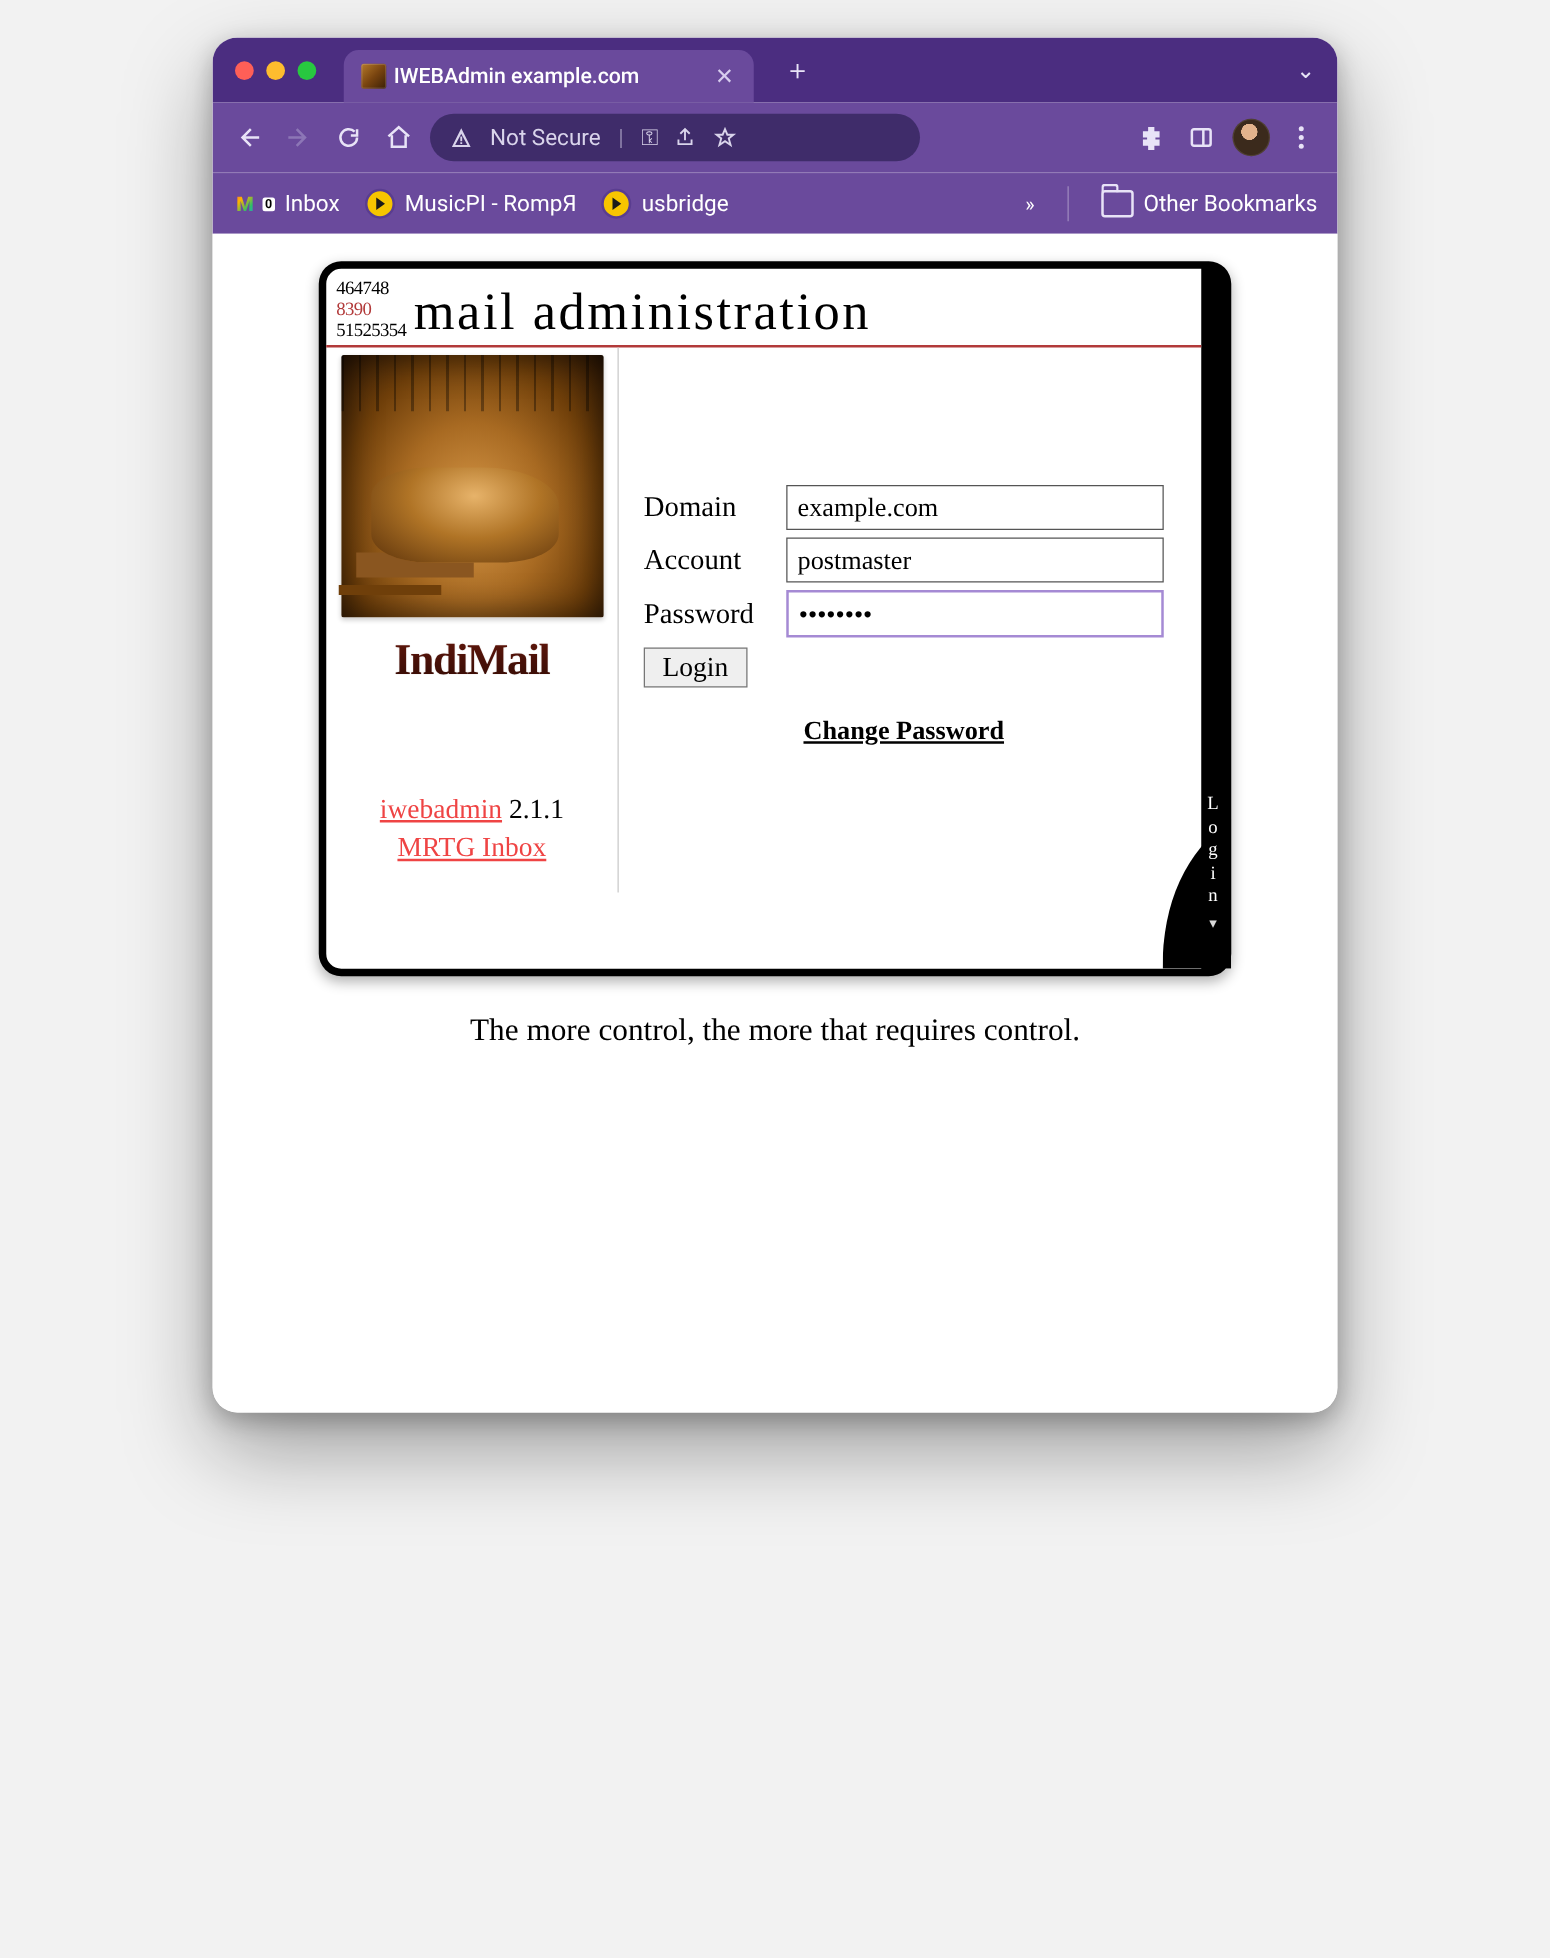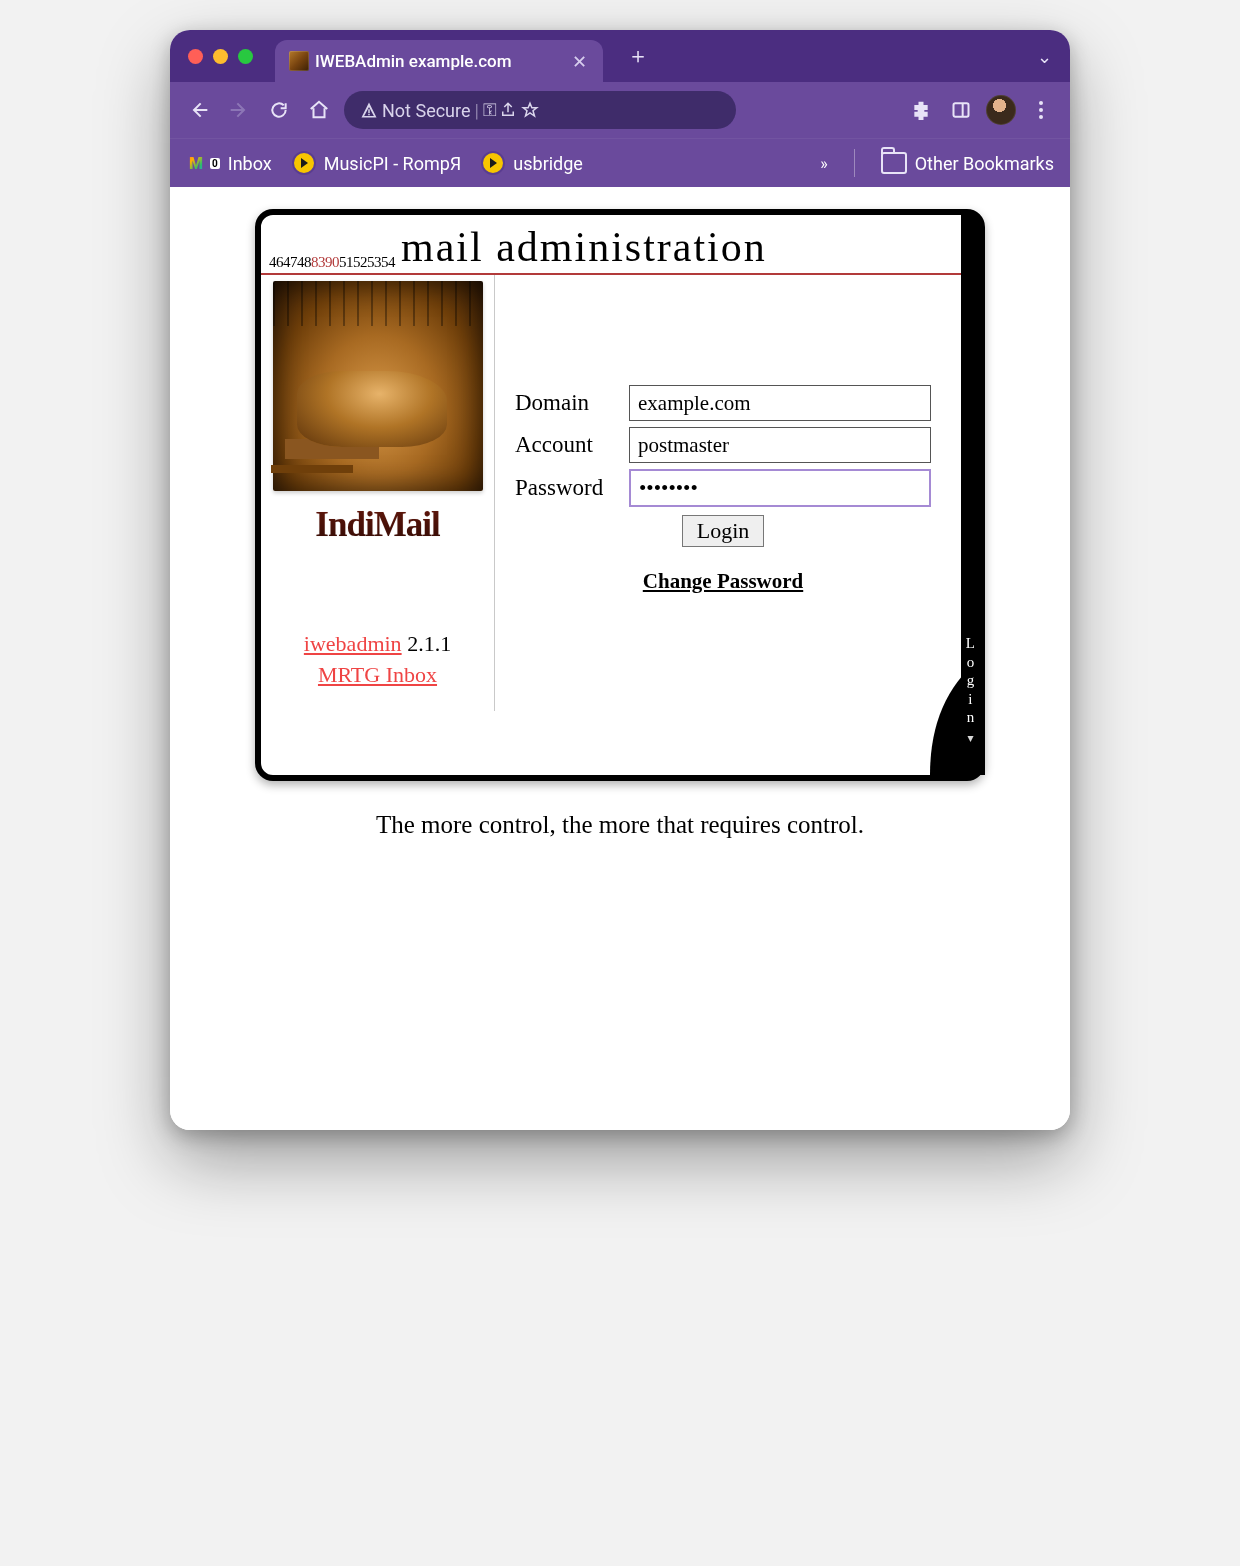--- a/index.html
+++ b/index.html
@@ -48,21 +48,21 @@
   
   .addrbar{
     height:56px;background:var(--chrome-purple);display:flex;align-items:center;gap:10px;padding:0 14px;
   }
   .ic{
     width:30px;height:30px;display:flex;align-items:center;justify-content:center;color:#e8e3f7;cursor:pointer;font-size:22px;border-radius:50%;
   }
   .ic.muted{opacity:.45;cursor:default;}
   .omnibox{
     flex:0 0 360px;height:38px;background:var(--chrome-pill);border-radius:20px;display:flex;align-items:center;
-    gap:4px;padding:0 16px;color:#d9d4eb;font-size:18px;
+    gap:14px;padding:0 16px;color:#d9d4eb;font-size:18px;
   }
   .key-icon{font-size:18px;color:#d9d4eb;letter-spacing:-2px;}
   .addr-right{display:flex;align-items:center;gap:10px;margin-left:auto;}
   .avatar{
     width:30px;height:30px;border-radius:50%;
     background:radial-gradient(circle at 45% 35%, #e3b38c 0 25%, #3b2a1c 26% 100%);
     box-shadow:inset 0 0 0 1px rgba(255,255,255,.1);
   }
   .kebab{display:flex;flex-direction:column;gap:3px;align-items:center;justify-content:center;}
   .kebab span{width:4px;height:4px;background:#e8e3f7;border-radius:50%;}
@@ -91,21 +91,21 @@
   .panel{
     width:700px;margin:0 auto 30px auto;background:#fff;position:relative;
     border:6px solid #000;border-right-width:24px;border-radius:18px;
     box-shadow:0 4px 10px rgba(0,0,0,.3);
     min-height:560px;
   }
   .panel-head{
     display:flex;align-items:flex-end;gap:6px;padding:8px 18px 2px 8px;border-bottom:2px solid #b23a3a;
     font-family:var(--serif);
   }
-  .nums{font-size:15px;font-family:var(--serif);letter-spacing:-.5px;display:flex;}
+  .nums{font-size:15px;font-family:var(--serif);letter-spacing:-.5px;display:flex;flex-direction:column;}
   .nums .mid{color:#b23a3a;}
   .title-big{font-size:42px;letter-spacing:2px;font-family:var(--serif);}
   .panel-body{display:flex;}
   .panel-left{
     width:225px;border-right:1px solid var(--divider);padding:6px 4px 20px 4px;display:flex;flex-direction:column;align-items:center;gap:14px;
   }
   .seal{
     width:210px;height:210px;border-radius:2px;
     background:
       repeating-linear-gradient(90deg, rgba(0,0,0,.35) 0 2px, transparent 2px 14px) 0 0/100% 45px no-repeat,
@@ -125,21 +125,21 @@
   }
   .panel-left-links{margin-top:70px;font-family:var(--serif);font-size:22px;text-align:center;line-height:1.4;}
   .panel-left-links a{color:#ef4444;text-decoration:underline;}
   .panel-right{flex:1;padding:110px 30px 20px 20px;font-family:var(--serif);}
   .form-row{display:flex;align-items:center;gap:14px;font-size:23px;margin-bottom:6px;}
   .form-row label{min-width:100px;}
   .form-row input{
     flex:1;font-family:var(--serif);font-size:21px;padding:3px 8px;border:1px solid #555;background:#fff;height:28px;
   }
   .form-row.pw input{border:2px solid #a58ad4;}
-  .login-row{display:flex;justify-content:center;margin-top:8px;}
+  .login-row{display:flex;justify-content:flex-start;margin-top:8px;}
   .login-btn{
     font-family:var(--serif);font-size:22px;padding:2px 14px;background:#efefef;border:1px solid #777;cursor:pointer;
   }
   .cp{margin-top:22px;text-align:center;}
   .cp a{font-family:var(--serif);font-size:21px;font-weight:700;color:#000;}
   .panel::after{
     content:"";position:absolute;right:-24px;bottom:0;width:55px;height:120px;background:#000;
     clip-path:path("M55 0 Q0 40 0 120 L55 120 Z");
   }
   .vlogin2{position:absolute;right:-14px;bottom:30px;color:#fff;font-family:var(--serif);font-size:15px;

